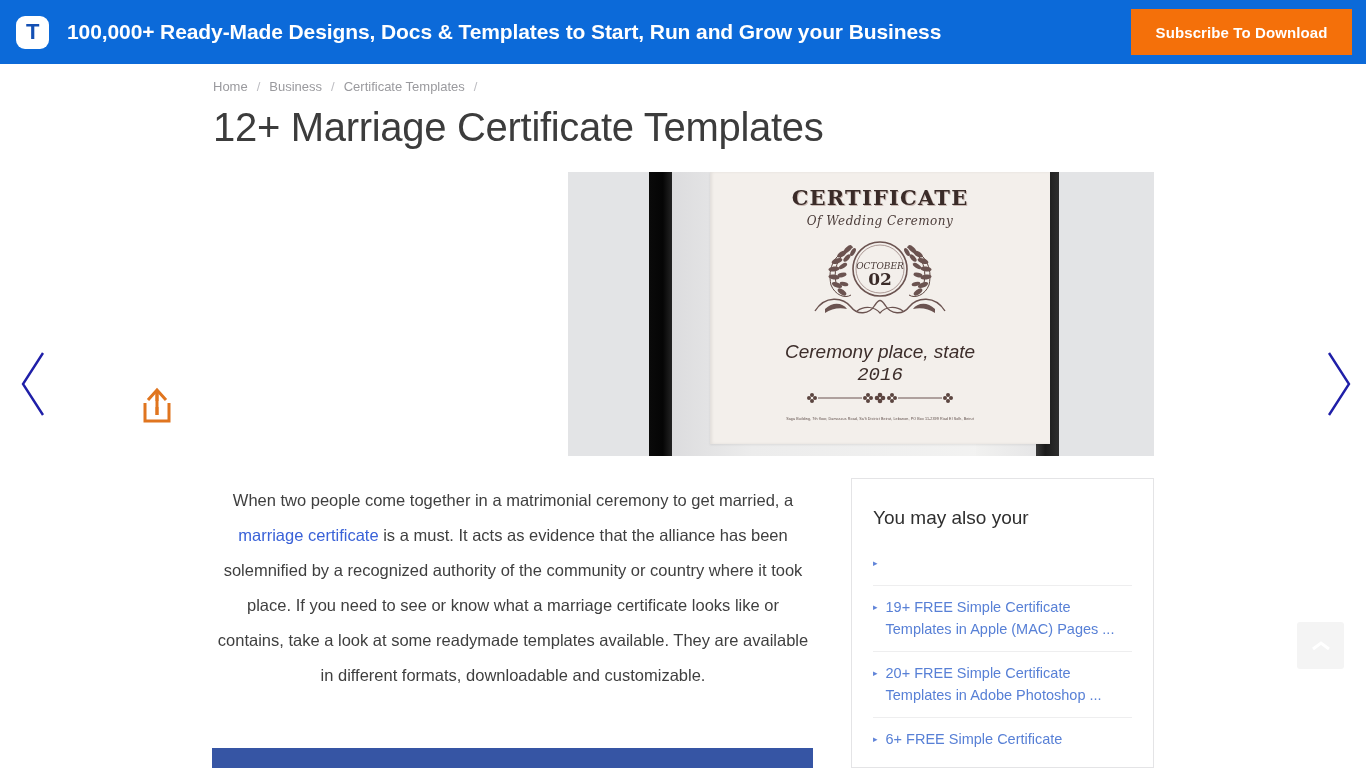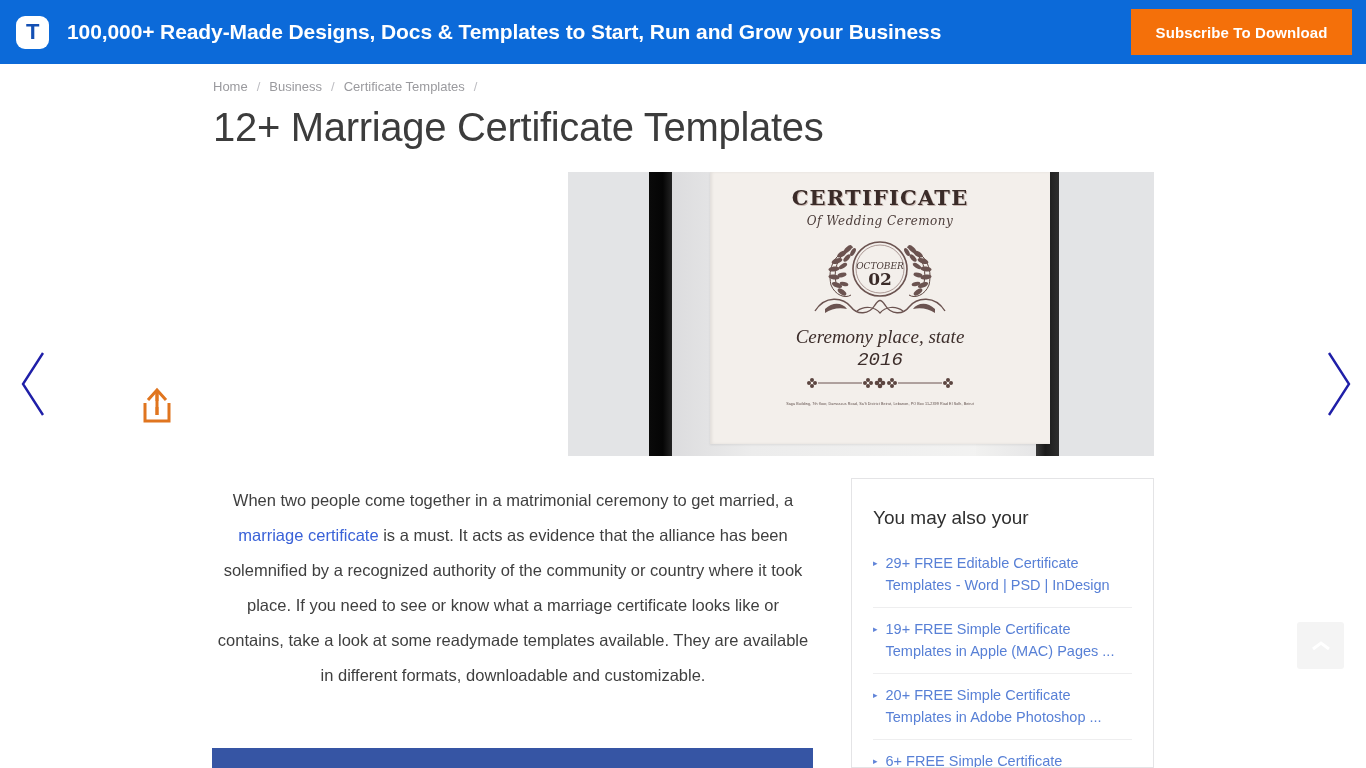--- a/index.html
+++ b/index.html
@@ -140,22 +140,22 @@
   .cert-sub {
     margin-top: 4px;
     font-family: "DejaVu Serif", serif;
     font-style: italic;
     font-size: 12px;
     letter-spacing: .5px;
     color: #4a3b38;
   }
   .crest { margin-top: 5px; }
   .cert-place {
-    margin-top: 3px;
-    font-family: Liberation Serif, serif;
+    margin-top: 18px;
+    font-family: Liberation Sans, sans-serif;
     font-style: italic;
     font-size: 19px;
     color: #3d2e2b;
   }
   .cert-year {
     margin-top: 1px;
     font-family: Liberation Mono, monospace;
     font-style: italic;
     font-size: 19px;
     color: #3d2e2b;
@@ -381,21 +381,20 @@
   <span>When two people come together in a matrimonial ceremony to get married, a </span><a href="#">marriage certificate</a><span> is a must. It acts as evidence that the alliance has been solemnified by a recognized authority of the community or country where it took place. If you need to see or know what a marriage certificate looks like or contains, take a look at some readymade templates available. They are available in different formats, downloadable and customizable.</span>
 </p>
 
 <div class="blue-bar"></div>
 
 <aside class="side-card">
   <h2 class="side-title">You may also your</h2>
   <ul class="side-list">
     <li class="side-item">
       <span class="caret">▸</span>
-      <a href="#" class="side-link">29+ FREE Editable Certificate Templates - Word | PSD | InDesign</a>
     </li>
     <li class="side-item">
       <span class="caret">▸</span>
       <a href="#" class="side-link">19+ FREE Simple Certificate Templates in Apple (MAC) Pages ...</a>
     </li>
     <li class="side-item">
       <span class="caret">▸</span>
       <a href="#" class="side-link">20+ FREE Simple Certificate Templates in Adobe Photoshop ...</a>
     </li>
     <li class="side-item">

